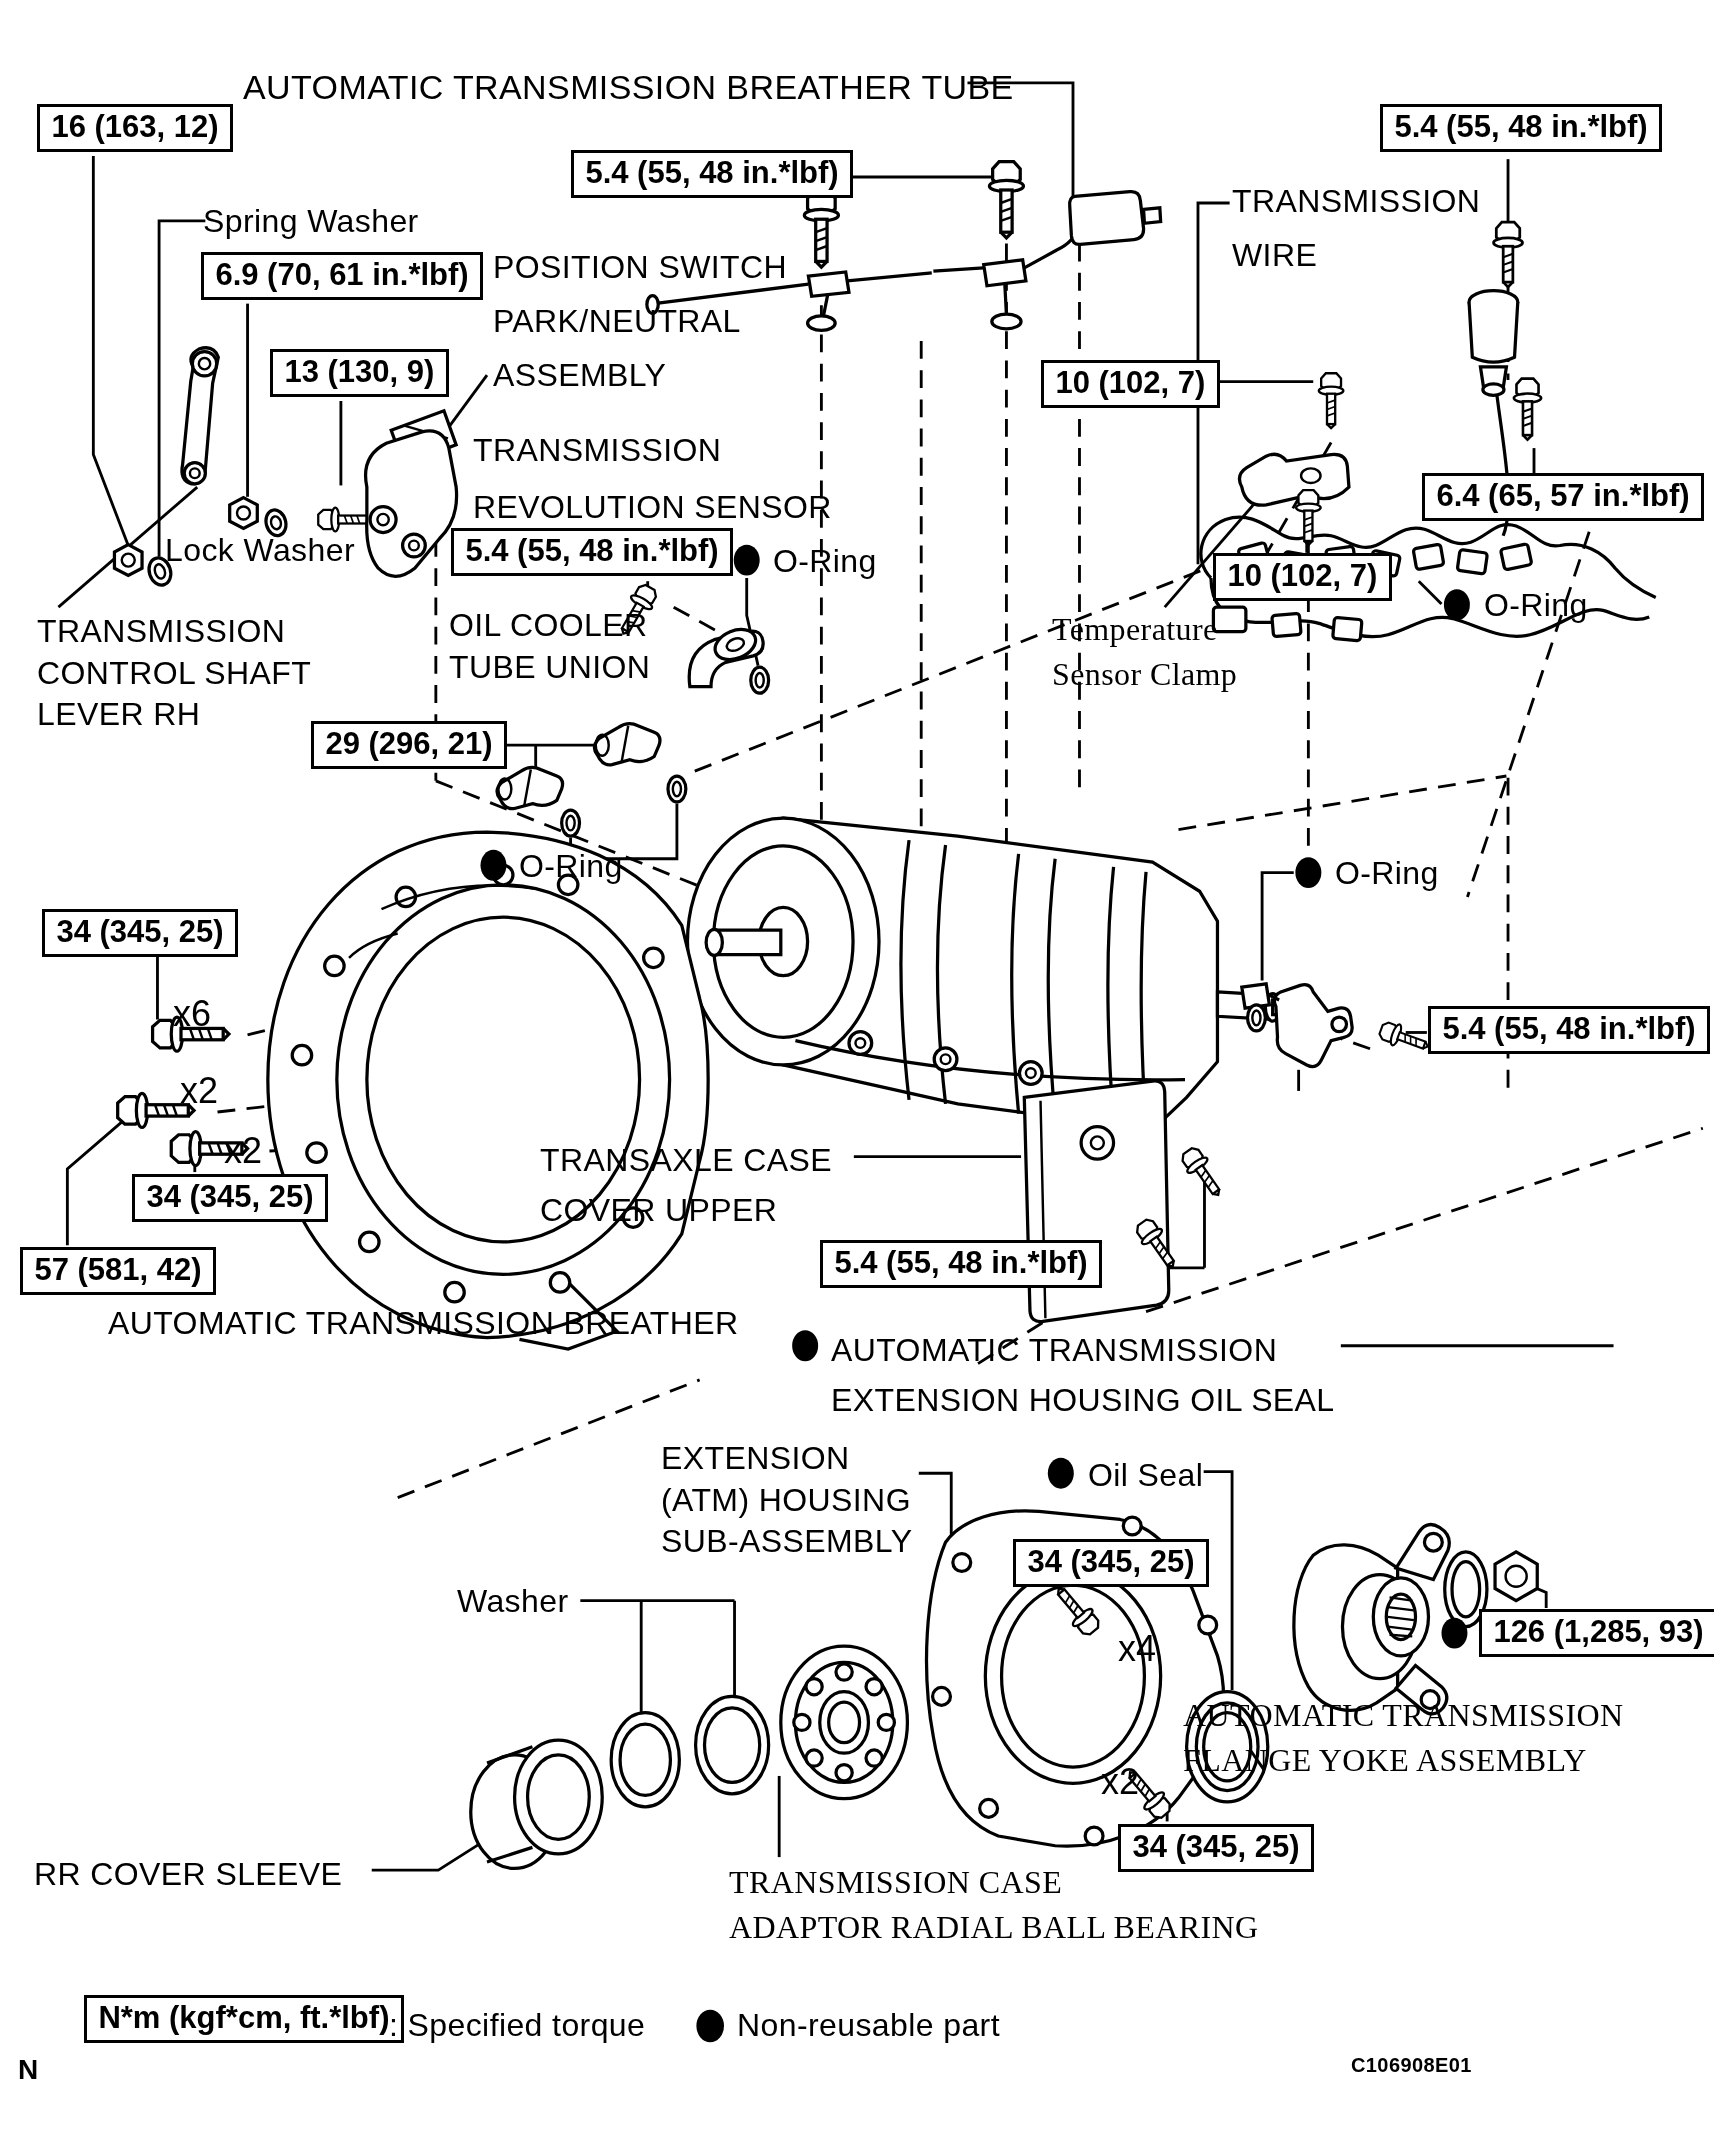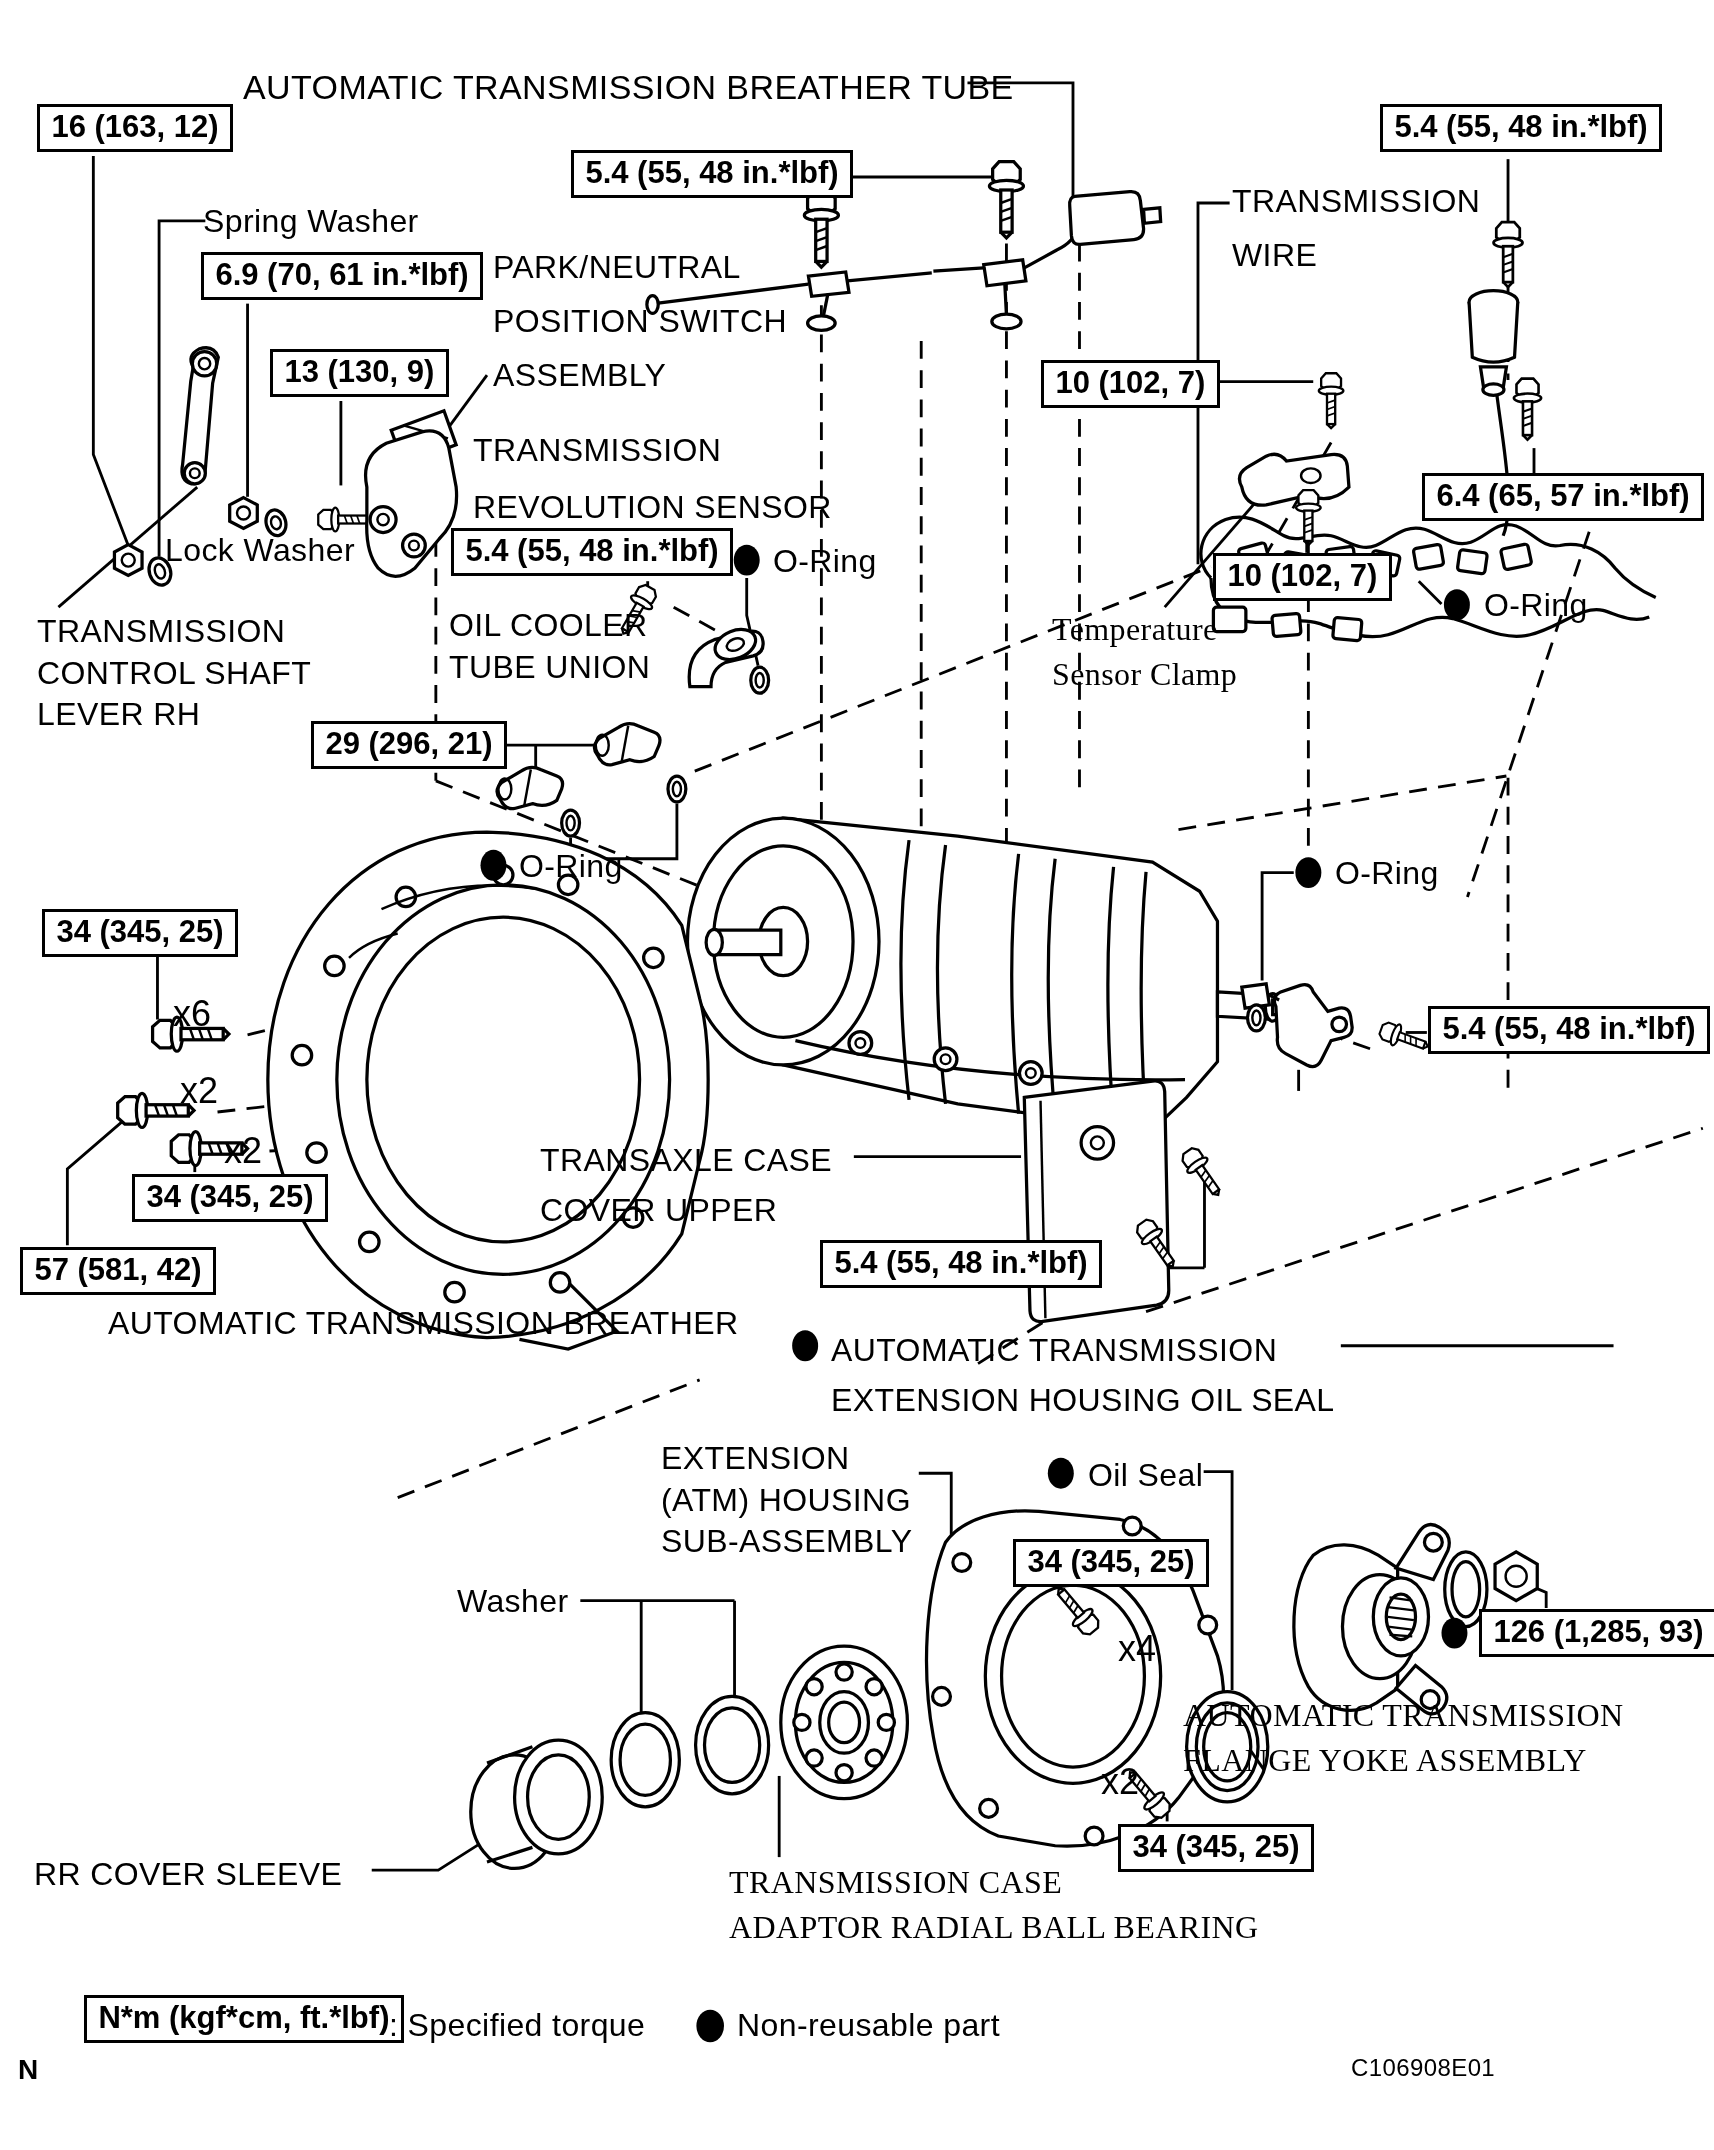--- a/index.html
+++ b/index.html
@@ -6,21 +6,21 @@
   #canvas{position:relative;width:1715px;height:2151px;background:#fff;overflow:hidden;
           font-family:"Liberation Sans",sans-serif;color:#000;}
   #art{position:absolute;left:0;top:0;}
   .lbl{position:absolute;font-size:32px;line-height:1.3;white-space:nowrap;letter-spacing:0.4px;}
   .ln{display:block;}
   .lh66{line-height:54px;} .lh70{line-height:57px;} .lh62{line-height:50px;} .lh56{line-height:45px;font-family:Liberation Serif, serif;}
   .tq{position:absolute;border:3.2px solid #000;background:#fff;padding:2.4px 11.4px 4px 11.4px;
       font-size:31px;font-weight:bold;white-space:nowrap;text-align:right;}
   .qty{position:absolute;font-size:36px;white-space:nowrap;}
   .big{font-size:34px;}
-  .small{font-size:24px;}
+  .small{font-size:20px;font-weight:bold;}
   .bold{font-weight:bold;}
   svg .ol{fill:#fff;stroke:#000;stroke-width:4;}
   svg .ln2{fill:none;stroke:#000;stroke-width:4;}
   svg .thin{fill:none;stroke:#000;stroke-width:3;}
   svg .leader{fill:none;stroke:#000;stroke-width:3.5;}
   svg .axis{fill:none;stroke:#000;stroke-width:3.5;stroke-dasharray:22 14;}
   svg .blk{fill:#000;stroke:none;}
 </style>
 </head>
 <body>
@@ -396,22 +396,22 @@
   <div class="tq" style="left:20px;top:1247px">57 (581, 42)</div>
   <div class="tq" style="left:1428px;top:1006px">5.4 (55, 48 in.*lbf)</div>
   <div class="tq" style="left:820px;top:1240px">5.4 (55, 48 in.*lbf)</div>
   <div class="tq" style="left:1013px;top:1539px">34 (345, 25)</div>
   <div class="tq" style="left:1479px;top:1609px">126 (1,285, 93)</div>
   <div class="tq" style="left:1118px;top:1824px">34 (345, 25)</div>
 
   <div class="lbl big" style="left:243px;top:65px">AUTOMATIC TRANSMISSION BREATHER TUBE</div>
   <div class="lbl" style="left:203px;top:201px">Spring Washer</div>
   <div class="lbl lh66" style="left:493px;top:240px">
+    <span class="ln">POSITION SWITCH</span>
     <span class="ln">PARK/NEUTRAL</span>
-    <span class="ln">POSITION SWITCH</span>
     <span class="ln">ASSEMBLY</span>
   </div>
   <div class="lbl lh70" style="left:473px;top:422px">
     <span class="ln">TRANSMISSION</span>
     <span class="ln">REVOLUTION SENSOR</span>
   </div>
   <div class="lbl lh66" style="left:1232px;top:174px">
     <span class="ln">TRANSMISSION</span>
     <span class="ln">WIRE</span>
   </div>

